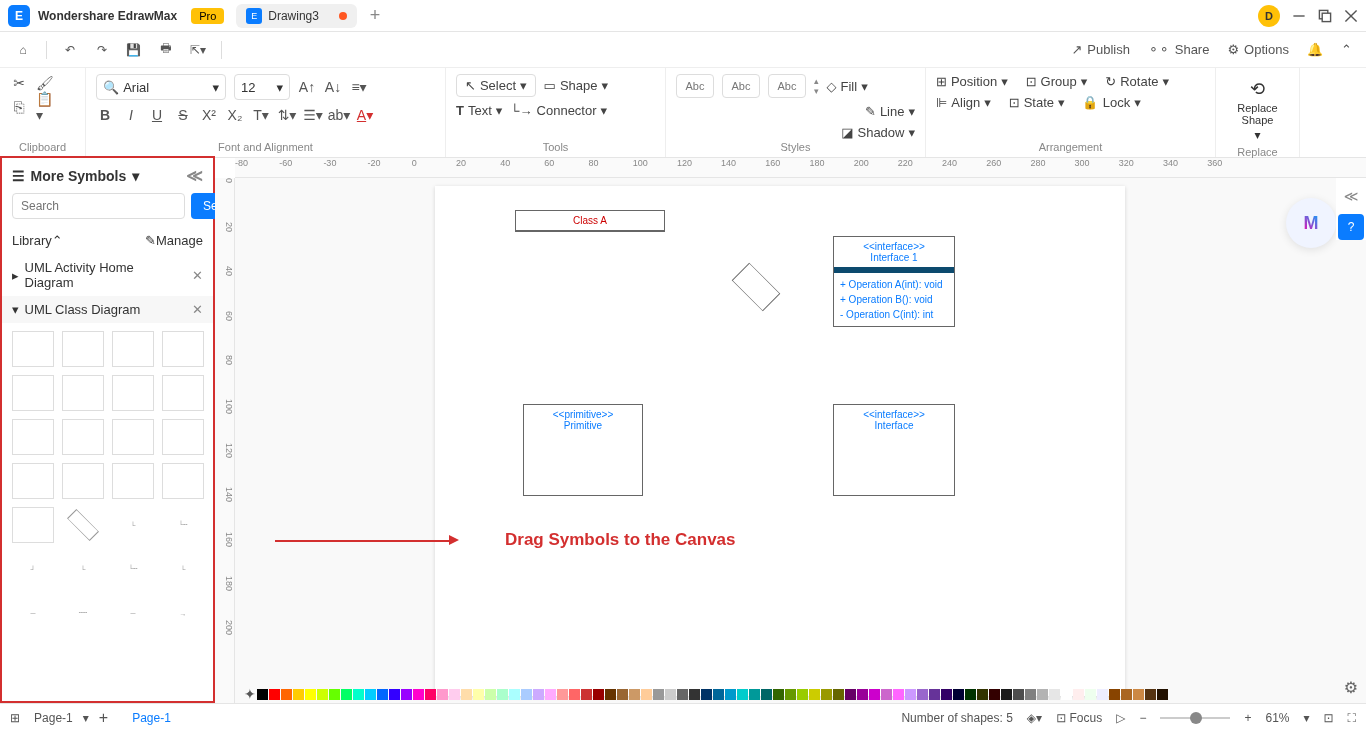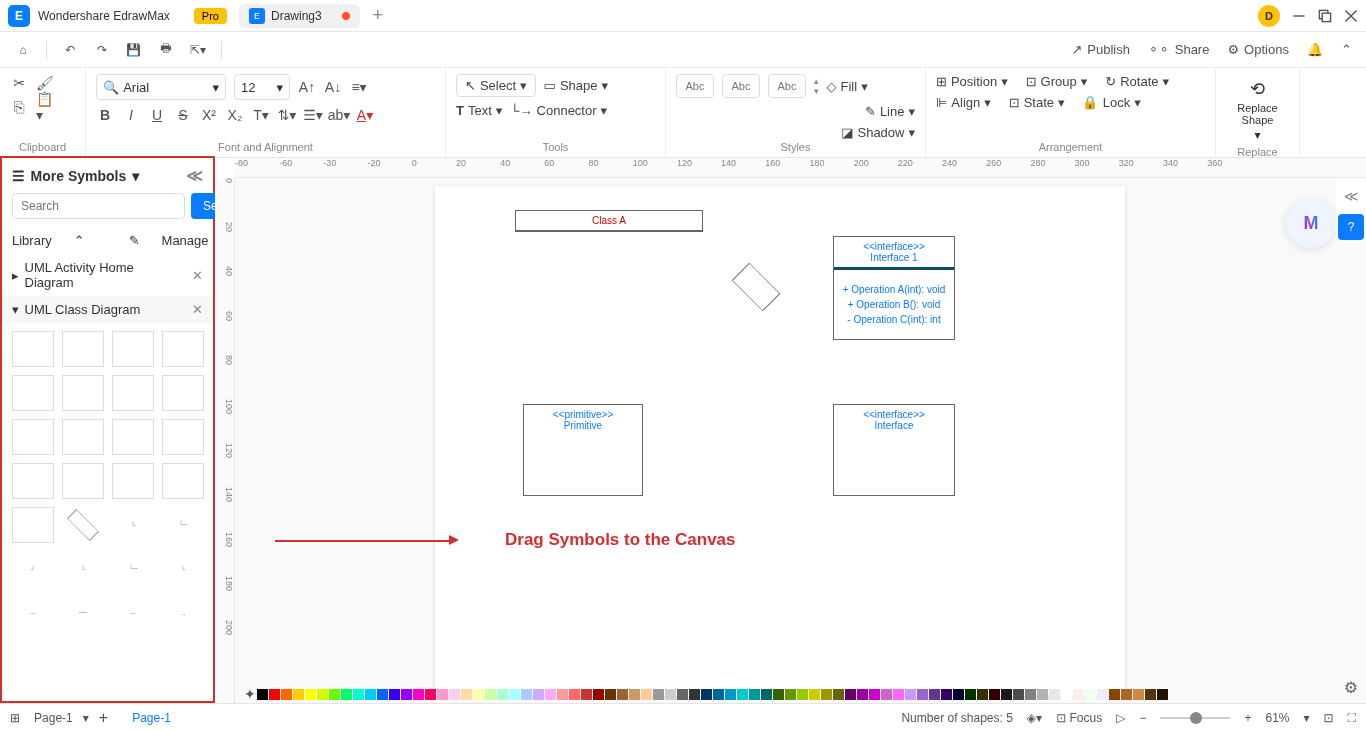--- a/index.html
+++ b/index.html
@@ -1,21 +1,21 @@
 <!DOCTYPE html>
 <html><head>
 <meta charset="utf-8">
 <style>
 * { margin: 0; padding: 0; box-sizing: border-box; font-family: -apple-system, BlinkMacSystemFont, 'Segoe UI', sans-serif; }
 body { width: 1366px; height: 731px; overflow: hidden; background: #fff; font-size: 12px; color: #333; }
 
 
 .title-bar { height: 32px; display: flex; align-items: center; padding: 0 8px; border-bottom: 1px solid #e5e5e5; }
 .app-logo { width: 22px; height: 22px; background: #0a7cff; border-radius: 5px; display: flex; align-items: center; justify-content: center; color: #fff; font-weight: bold; margin-right: 8px; }
-.app-name { font-weight: 400; margin-right: 24px; }
+.app-name { font-weight: 700; margin-right: 14px; }
 .pro-badge { background: #ffc107; color: #000; padding: 2px 8px; border-radius: 4px; font-size: 11px; font-weight: 500; margin-right: 12px; }
 .tab { display: flex; align-items: center; padding: 4px 10px; border-radius: 6px; background: #f0f0f0; margin-right: 4px; }
 .tab-logo { width: 16px; height: 16px; background: #0a7cff; border-radius: 3px; display: flex; align-items: center; justify-content: center; color: #fff; font-size: 9px; margin-right: 6px; }
 .tab-dirty { width: 8px; height: 8px; background: #ff5722; border-radius: 50%; margin-left: 20px; }
 .plus-tab { width: 28px; height: 28px; display: flex; align-items: center; justify-content: center; cursor: pointer; font-size: 18px; color: #888; }
 .title-right { margin-left: auto; display: flex; align-items: center; gap: 12px; }
 .user-avatar { width: 22px; height: 22px; background: #ffc107; border-radius: 50%; display: flex; align-items: center; justify-content: center; font-weight: bold; color: #333; font-size: 11px; }
 .win-ctrl { width: 14px; height: 14px; color: #555; }
 
 
@@ -43,21 +43,21 @@
 .big-btn { display: flex; flex-direction: column; align-items: center; justify-content: center; gap: 2px; padding: 4px 8px; font-size: 12px; }
 
 
 .main { display: flex; height: calc(731px - 32px - 36px - 90px - 28px); }
 .sidebar { width: 215px; border-right: 2px solid #d32f2f; display: flex; flex-direction: column; background: #fff; border-top: 2px solid #d32f2f; border-bottom: 2px solid #d32f2f; border-left: 2px solid #d32f2f; margin-top: -2px; }
 .sidebar-hdr { display: flex; align-items: center; padding: 8px 10px; font-size: 14px; font-weight: 600; gap: 6px; }
 .sidebar-collapse { margin-left: auto; font-size: 16px; color: #888; }
 .search-row { display: flex; gap: 6px; padding: 0 10px 8px; }
 .search-input { flex: 1; height: 26px; border: 1px solid #ddd; border-radius: 4px; padding: 0 8px; font-size: 12px; }
 .search-btn { background: #0a7cff; color: #fff; border-radius: 4px; padding: 0 12px; height: 26px; font-size: 12px; border: none; }
-.lib-row { display: flex; align-items: center; padding: 6px 10px; font-size: 13px; gap: 22px; }
+.lib-row { display: flex; align-items: center; padding: 6px 10px; font-size: 13px; gap: 0; }
 .lib-row .spacer { flex: 1; }
 .cat-row { display: flex; align-items: center; padding: 6px 10px; font-size: 13px; gap: 6px; }
 .cat-row .close-x { margin-left: auto; color: #888; }
 .highlighted-section { background: #f7f7f7; }
 .symbol-grid { display: grid; grid-template-columns: repeat(4, 1fr); gap: 8px; padding: 8px 10px; }
 .symbol-cell { width: 42px; height: 36px; border: 1px solid #ddd; background: #fff; display: flex; align-items: center; justify-content: center; font-size: 7px; color: #999; position: relative; }
 .symbol-cell.diamond::before { content: ''; width: 30px; height: 20px; border: 1px solid #999; transform: rotate(45deg) scaleY(0.6); }
 
 
 .canvas-wrap { flex: 1; display: flex; position: relative; }
@@ -67,21 +67,21 @@
 .ruler-v span { height: 44.2px; }
 .canvas { position: absolute; top: 20px; left: 20px; right: 0; bottom: 0; background: #f9f9f9; overflow: hidden; }
 .page { position: absolute; left: 200px; top: 8px; width: 690px; height: 510px; background: #fff; box-shadow: 0 1px 4px rgba(0,0,0,0.15); }
 .uml-class { position: absolute; border: 1px solid #666; background: #fff; font-size: 10px; }
 .uml-class .title { text-align: center; padding: 4px; font-weight: 500; color: #c00; border-bottom: 1px solid #666; }
 .uml-class .section { padding: 4px 6px; border-bottom: 1px solid #666; color: #0a7cff; line-height: 1.5; }
 .uml-class .section:last-child { border-bottom: none; }
 .uml-box { position: absolute; border: 1px solid #666; background: #fff; font-size: 10px; text-align: center; }
 .uml-box .stereo { color: #0a7cff; padding: 4px 4px 0; }
 .uml-box .name { padding: 0 4px 4px; color: #0a7cff; }
-.uml-box .ops { border-top: 3px solid #0c4a6e; text-align: center; padding: 12px 6px; color: #0a7cff; line-height: 1.5; }
+.uml-box .ops { border-top: 6px solid #0c4a6e; text-align: left; padding: 4px 6px; color: #0a7cff; line-height: 1.5; }
 .diamond-shape { position: absolute; width: 60px; height: 40px; }
 .diamond-shape::before { content: ''; position: absolute; width: 42px; height: 42px; border: 1px solid #666; transform: rotate(45deg) scaleY(0.56); left: 9px; top: -1px; }
 .annotation-arrow { position: absolute; color: #d32f2f; font-size: 17px; font-weight: bold; }
 .arrow-line { position: absolute; height: 2px; background: #d32f2f; }
 .arrow-head { position: absolute; width: 0; height: 0; border-left: 10px solid #d32f2f; border-top: 5px solid transparent; border-bottom: 5px solid transparent; }
 .ai-bubble { position: absolute; right: 30px; top: 20px; width: 50px; height: 50px; border-radius: 50%; background: #f0f4ff; display: flex; align-items: center; justify-content: center; font-weight: bold; color: #0a7cff; font-size: 18px; box-shadow: 0 2px 8px rgba(0,0,0,0.1); }
 .right-bar { position: absolute; right: 0; top: 20px; width: 30px; background: #fff; display: flex; flex-direction: column; align-items: center; padding-top: 10px; gap: 10px; }
 .help-btn { width: 26px; height: 26px; background: #0a7cff; color: #fff; border-radius: 4px; display: flex; align-items: center; justify-content: center; }
 
 
@@ -412,21 +412,21 @@
         <span>80</span>
         <span>100</span>
         <span>120</span>
         <span>140</span>
         <span>160</span>
         <span>180</span>
         <span>200</span>
       </div>
     <div class="canvas">
       <div class="page">
-        <div class="uml-class" style="left:80px;top:24px;width:188px">
+        <div class="uml-class" style="left:80px;top:24px;width:150px">
           <div class="title">Class A</div>
         </div>
         <div class="diamond-shape" style="left:290px;top:80px"></div>
         <div class="uml-box" style="left:398px;top:50px;width:122px">
           <div class="stereo">&lt;&lt;interface&gt;&gt;</div>
           <div class="name">Interface 1</div>
           <div class="ops">
             <div>+   Operation A(int): void</div>
             <div>+   Operation B(): void</div>
             <div>-   Operation C(int): int</div>

